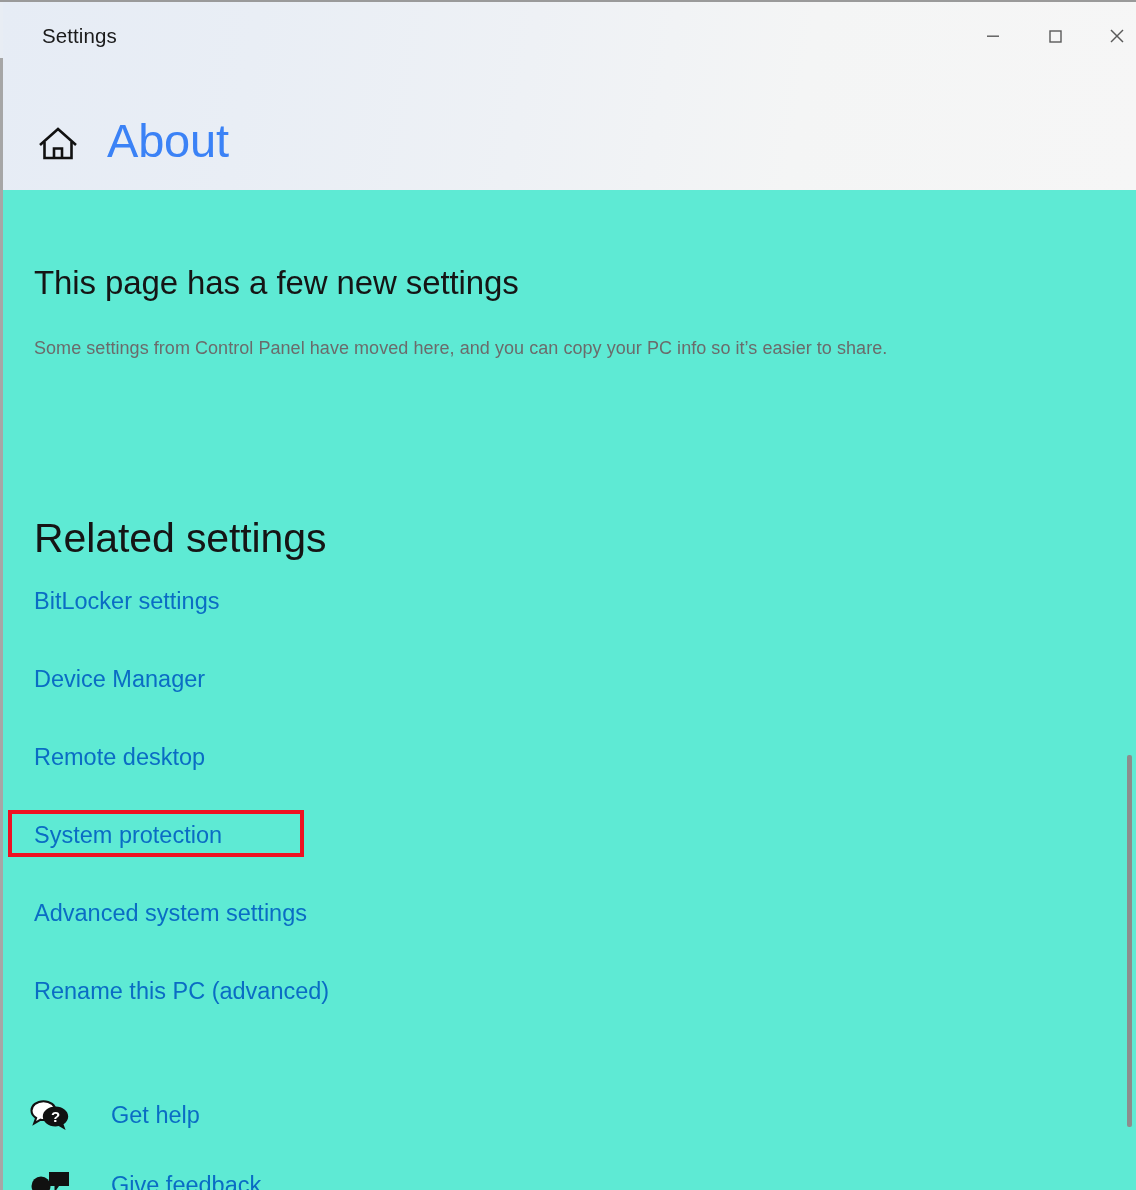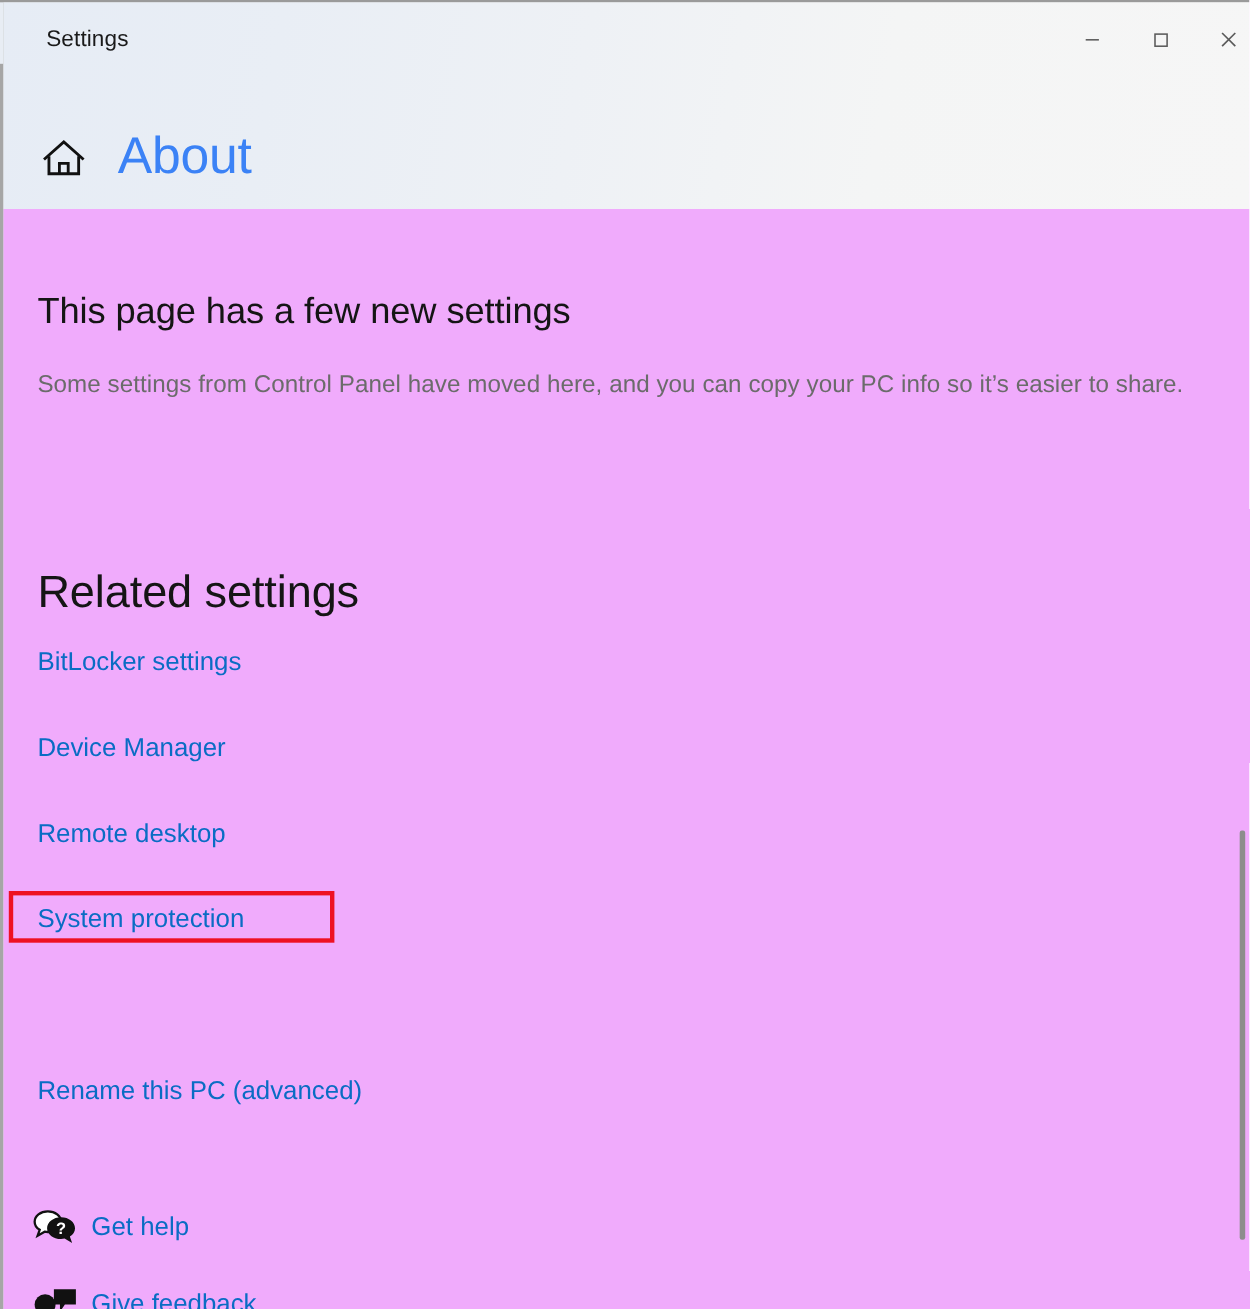--- a/index.html
+++ b/index.html
@@ -131,41 +131,41 @@
     white-space: nowrap;
   }
 
   
   #content {
     position: absolute;
     left: 3px;
     top: 190px;
     width: 1133px;
     height: 1000px;
-    background: #f0abfc;
+    background: #5eead4;
     overflow: hidden;
   }
 
   #promo-heading {
     position: absolute;
     left: 31px;
     top: 74px;
     font-size: 33px;
     font-weight: 400;
     color: #151515;
     letter-spacing: -0.1px;
     white-space: nowrap;
   }
 
   #promo-body {
     position: absolute;
     left: 31px;
     top: 140px;
     width: 1075px;
-    font-size: 22px;
+    font-size: 18px;
     line-height: 37px;
     color: #6b6b6b;
     letter-spacing: 0.05px;
   }
 
   #related-heading {
     position: absolute;
     left: 31px;
     top: 325px;
     font-size: 41px;
@@ -225,21 +225,21 @@
     align-items: center;
     justify-content: flex-start;
     flex: 0 0 46px;
   }
   .footer-label {
     font-size: 23.5px;
     line-height: 30px;
     color: #0a6cc4;
     text-decoration: none;
     white-space: nowrap;
-    margin-left: 8px;
+    margin-left: 36px;
   }
 
   
   #scrollbar-track {
     position: absolute;
     right: 0;
     top: 190px;
     width: 16px;
     height: 1000px;
     background: transparent;
@@ -302,20 +302,21 @@
 
     <div id="promo-heading">This page has a few new settings</div>
     <div id="promo-body">Some settings from Control Panel have moved here, and you can copy your PC info so it’s easier to share.</div>
 
     <div id="related-heading">Related settings</div>
 
     <a class="related-link" id="link-bitlocker" href="#">BitLocker settings</a>
     <a class="related-link" id="link-devicemgr" href="#">Device Manager</a>
     <a class="related-link" id="link-remote" href="#">Remote desktop</a>
     <a class="related-link" id="link-sysprot" href="#">System protection</a>
+    <a class="related-link" id="link-advanced" href="#">Advanced system settings</a>
     <a class="related-link" id="link-rename" href="#">Rename this PC (advanced)</a>
 
     <div id="highlight-box" style="border-color: rgb(238, 17, 34);"></div>
 
     <div class="footer-link-row" id="row-get-help">
       <span class="footer-icon">
         <svg width="42" height="32" viewBox="0 0 42 32" aria-hidden="true">
           <path d="M14.5 2.2 C7.8 2.2 2.5 6.4 2.5 11.6 C2.5 14.6 4.3 17.3 7.1 19 L5.2 24.4 L11.6 20.7 C12.5 20.9 13.5 21 14.5 21 C21.2 21 26.5 16.8 26.5 11.6 C26.5 6.4 21.2 2.2 14.5 2.2 Z" fill="#ffffff" stroke="#111111" stroke-width="2.1"></path>
           <path d="M26.5 7.5 C33.6 7.5 39.2 12 39.2 17.5 C39.2 20.6 37.4 23.4 34.5 25.2 L36.6 31 L29.7 27 C28.7 27.3 27.6 27.4 26.5 27.4 C19.4 27.4 13.8 23 13.8 17.5 C13.8 12 19.4 7.5 26.5 7.5 Z" fill="#111111"></path>
           <text x="26.5" y="23" font-family="'Liberation Sans', sans-serif" font-size="15" font-weight="bold" fill="#ffffff" text-anchor="middle">?</text>

